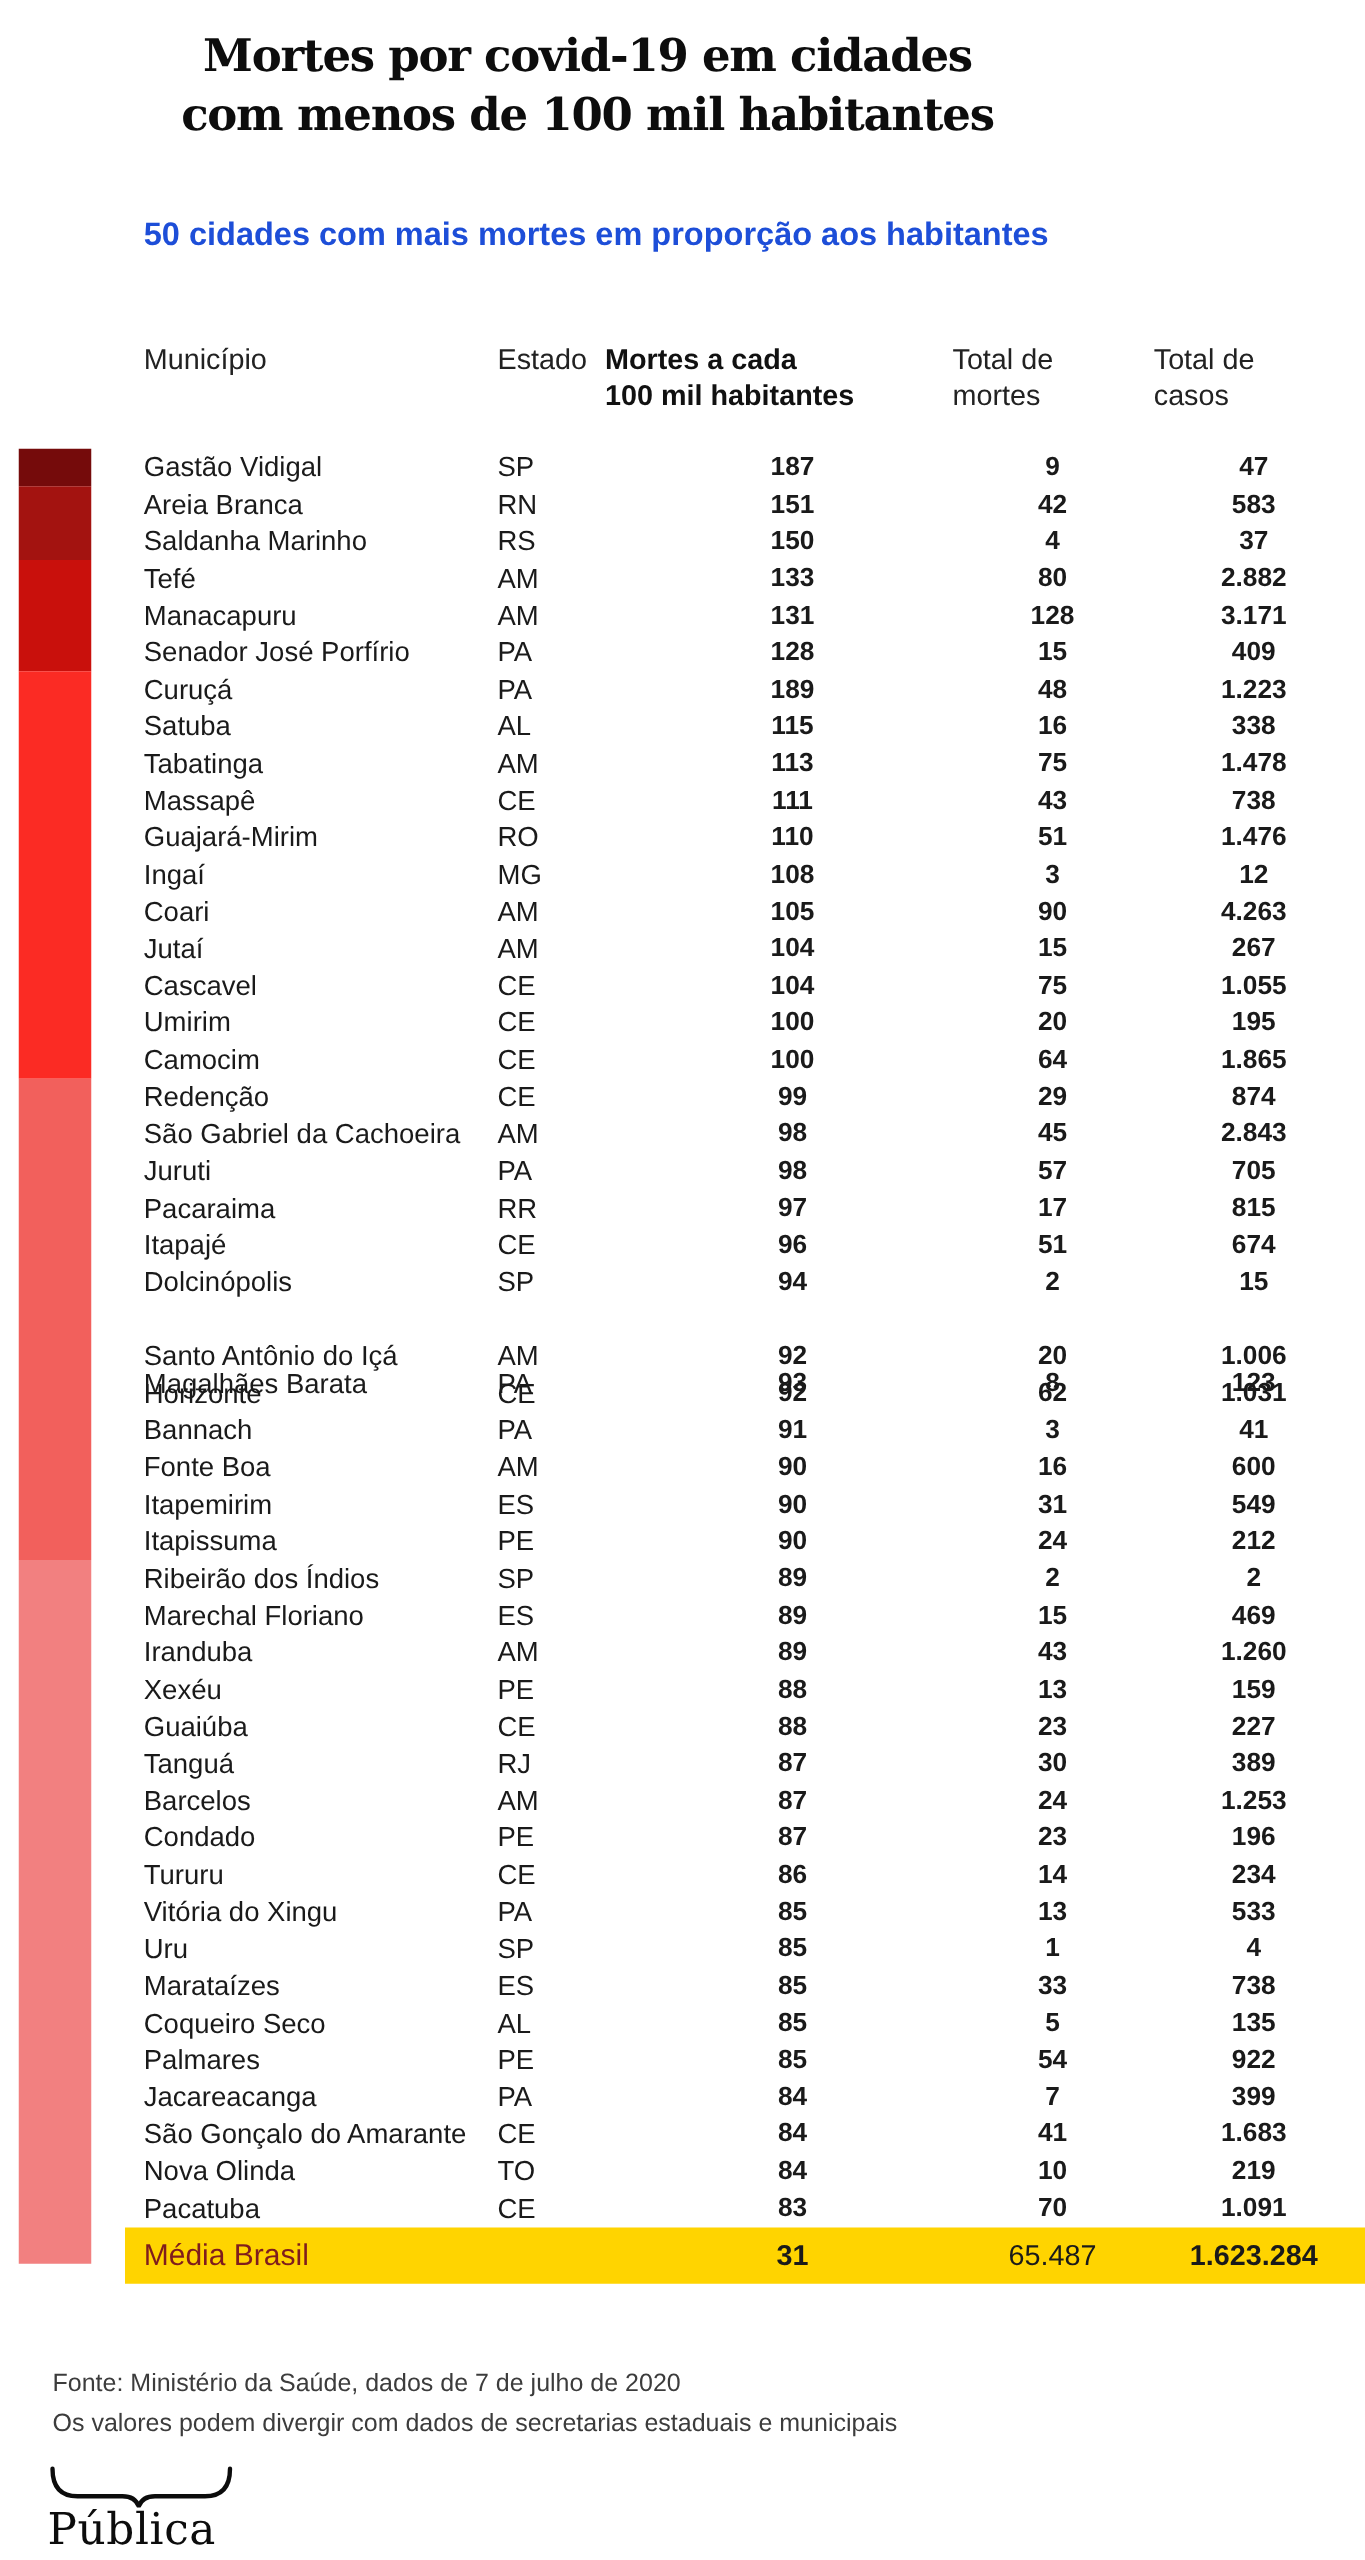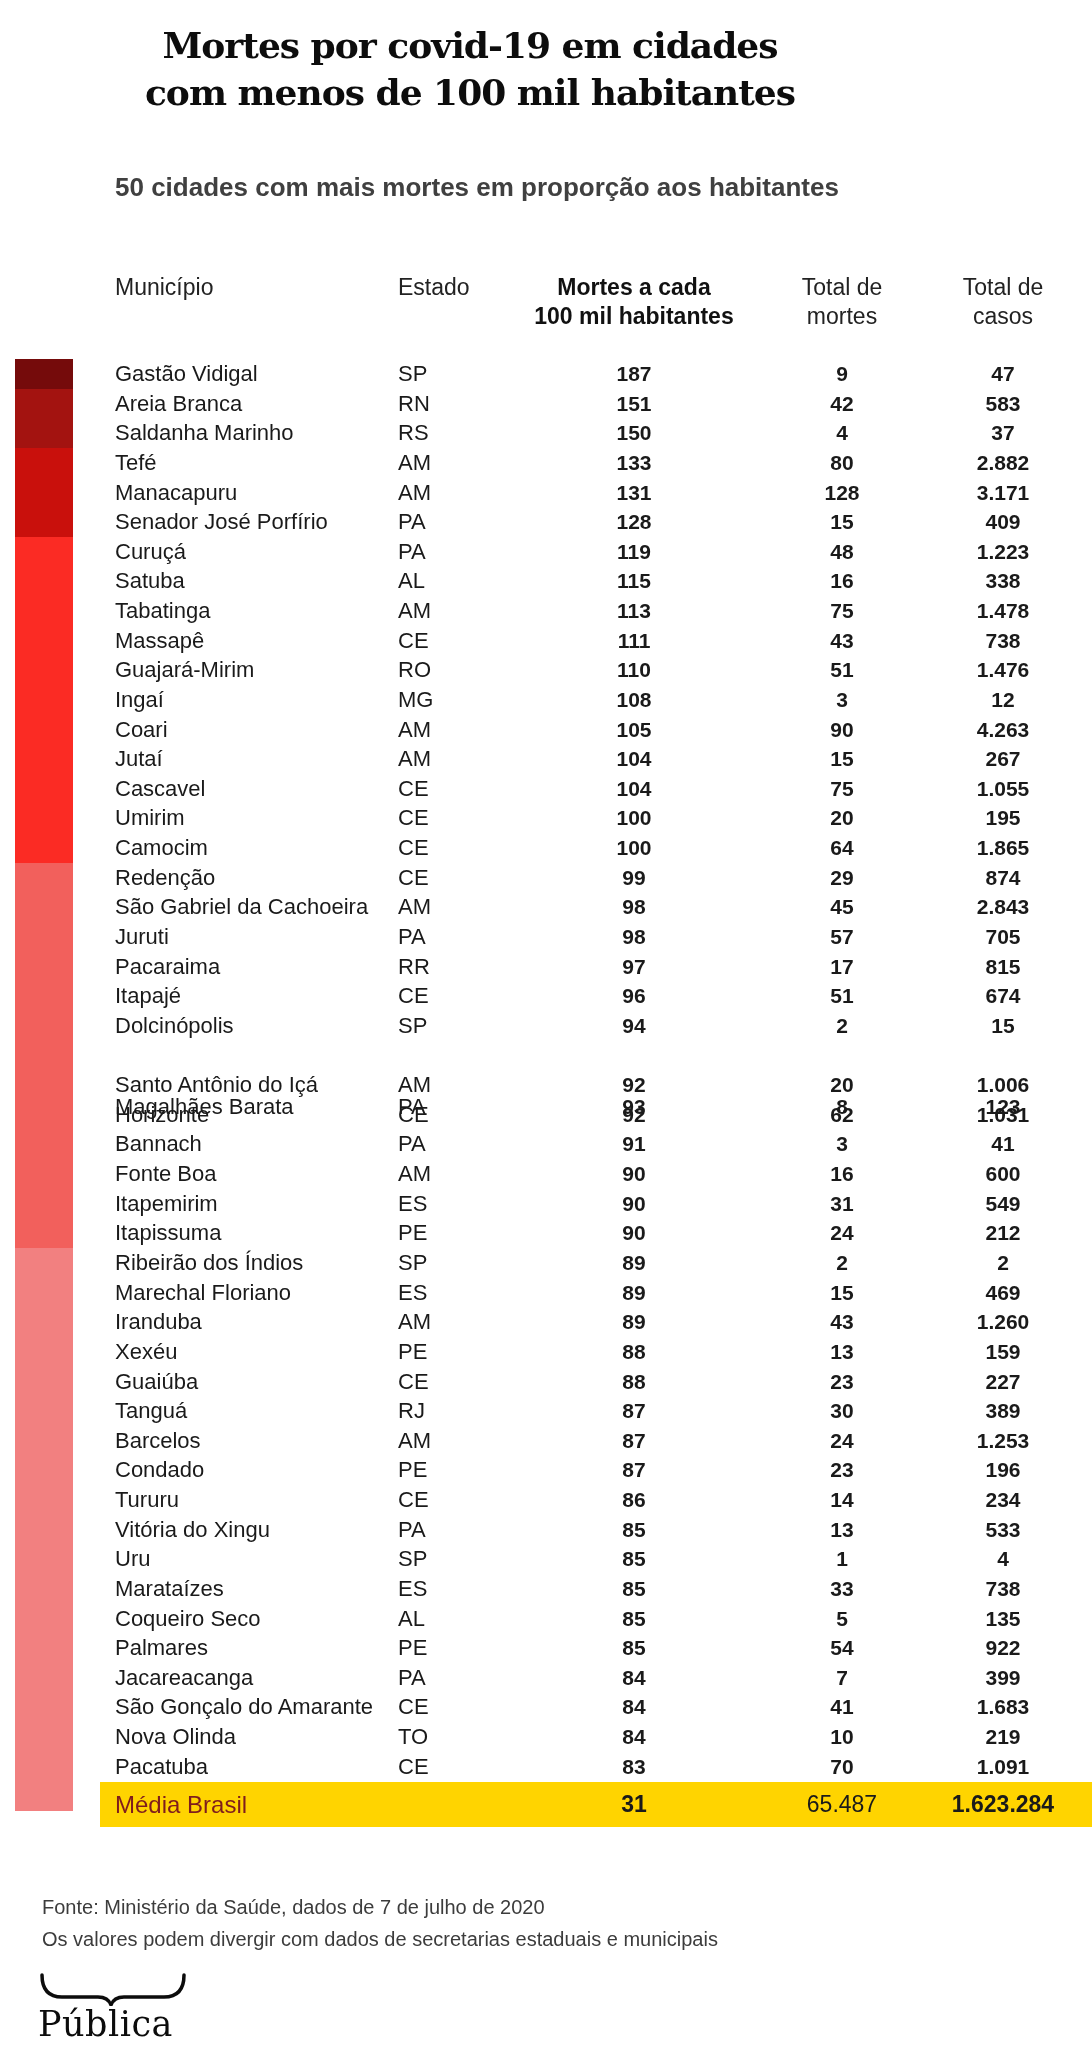--- a/index.html
+++ b/index.html
@@ -6,24 +6,24 @@
   .page{
     position:relative;width:1092px;height:2048px;background:#ffffff;
     font-family:"Liberation Sans",sans-serif;overflow:hidden;color:#1a1a1a;
   }
   .title{
     position:absolute;left:0;top:22px;width:940px;text-align:center;
     font-family:"DejaVu Serif",serif;font-weight:700;font-size:36px;line-height:47px;
     letter-spacing:-1px;color:#0d0d0d;
   }
   .subtitle{
-    position:absolute;left:115px;top:172px;font-size:26px;font-weight:700;color:#404040;
+    position:absolute;left:115px;top:172px;font-size:26px;font-weight:700;color:#1d4ed8;
   }
   .hdr{position:absolute;top:273px;font-size:23px;color:#222;line-height:29px;}
-  .hdr.center{text-align:center;}
+  .hdr.center{}
   .hdr-municipio{left:115px;}
   .hdr-estado{left:398px;}
   .hdr-rate{left:484px;width:300px;font-weight:700;color:#111;}
   .hdr-deaths{left:762px;width:160px;}
   .hdr-cases{left:923px;width:160px;}
   .colorbar{position:absolute;left:15px;top:359px;width:58px;}
   .colorbar .band{width:58px;}
   .rows{position:absolute;left:0;top:0;width:1092px;}
   .trow{position:absolute;left:0;width:948px;height:30px;line-height:30px;font-size:22px;}
   .trow .c-name{position:absolute;left:115px;width:280px;white-space:nowrap;}
@@ -122,21 +122,21 @@
       <div class="trow" style="top: 507.165px;">
         <span class="c-name">Senador José Porfírio</span>
         <span class="c-uf">PA</span>
         <span class="c-rate">128</span>
         <span class="c-deaths">15</span>
         <span class="c-cases">409</span>
       </div>
       <div class="trow" style="top: 536.798px;">
         <span class="c-name">Curuçá</span>
         <span class="c-uf">PA</span>
-        <span class="c-rate">119</span>
+        <span class="c-rate">189</span>
         <span class="c-deaths">48</span>
         <span class="c-cases">1.223</span>
       </div>
       <div class="trow" style="top: 566.431px;">
         <span class="c-name">Satuba</span>
         <span class="c-uf">AL</span>
         <span class="c-rate">115</span>
         <span class="c-deaths">16</span>
         <span class="c-cases">338</span>
       </div>

